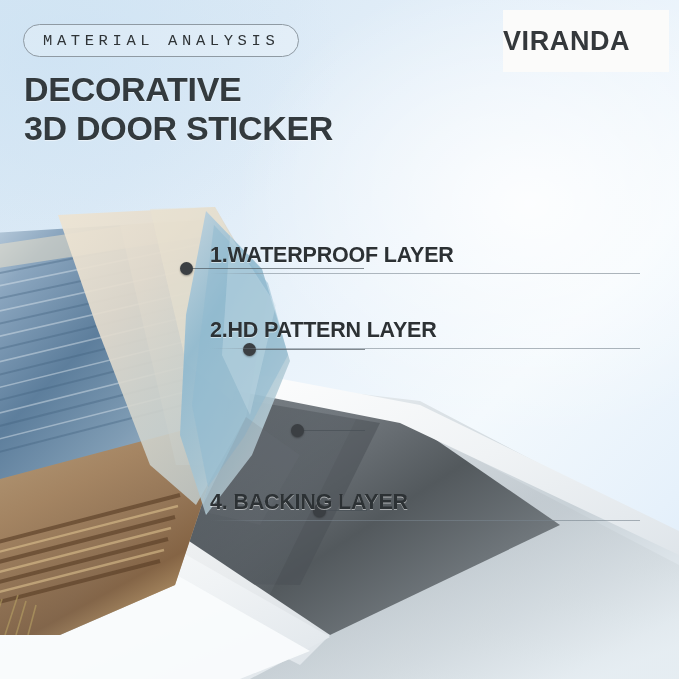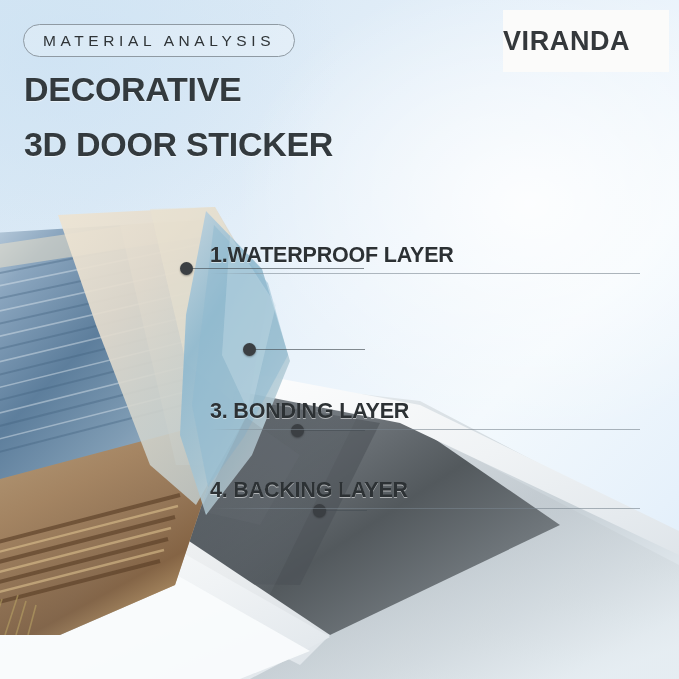--- a/index.html
+++ b/index.html
@@ -36,33 +36,34 @@
     padding: 0 19px;
     display: flex;
     align-items: center;
     border: 1.5px solid #8f9aa3;
     border-radius: 18px;
     font-size: 15.5px;
     letter-spacing: 4.6px;
     color: #2f3437;
     background: rgba(255,255,255,0.22);
     white-space: nowrap;
+    font-family: Liberation Mono, monospace;
   }
   .headline {
     position: absolute;
     left: 24px;
     top: 70px;
     font-size: 34px;
     font-weight: bold;
     line-height: 1.16;
     letter-spacing: -0.3px;
     color: #333a3e;
     text-shadow: 0 1px 1px rgba(255,255,255,0.55);
   }
-  .headline .l2 { display: block; margin-top: 16px; }
+  .headline .l2 { display: block; }
 
   .logo-box {
     position: absolute;
     left: 503px;
     top: 10px;
     width: 166px;
     height: 62px;
     background: #fbfbfa;
     display: flex;
     align-items: center;
@@ -102,21 +103,21 @@
   }
   .callout .rule {
     margin-top: 5px;
     height: 1px;
     width: 100%;
     background: linear-gradient(90deg, rgba(120,132,142,0.0) 0%, rgba(120,132,142,0.55) 14%, rgba(120,132,142,0.6) 100%);
   }
   .c1 { top: 243px; }
   .c2 { top: 318px; }
   .c3 { top: 399px; }
-  .c4 { top: 478px; }
+  .c4 { top: 490px; }
 
   
   .leader {
     position: absolute;
     height: 1px;
     background: rgba(70,78,85,0.65);
   }
   .dot {
     position: absolute;
     width: 13px;
@@ -309,24 +310,24 @@
 
   <div class="logo-box">
     <span class="logo-text">VIRANDA</span>
   </div>
 
   <div class="callout c1">
     <div class="lbl">1.WATERPROOF LAYER</div>
     <div class="rule"></div>
   </div>
 
-
-  <div class="callout c3">
-    <div class="lbl">3. BONDING LAYER</div>
+  <div class="callout c2">
+    <div class="lbl">2.HD PATTERN LAYER</div>
     <div class="rule"></div>
   </div>
+
 
   <div class="callout c4">
     <div class="lbl">4. BACKING LAYER</div>
     <div class="rule"></div>
   </div>
 
 </div>
 
 </body></html>

